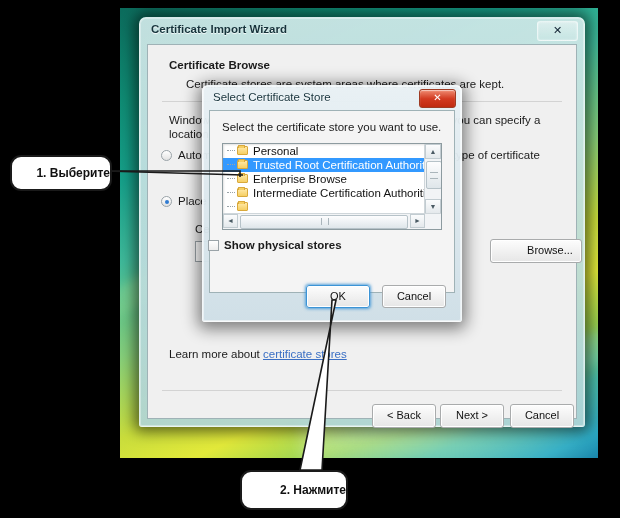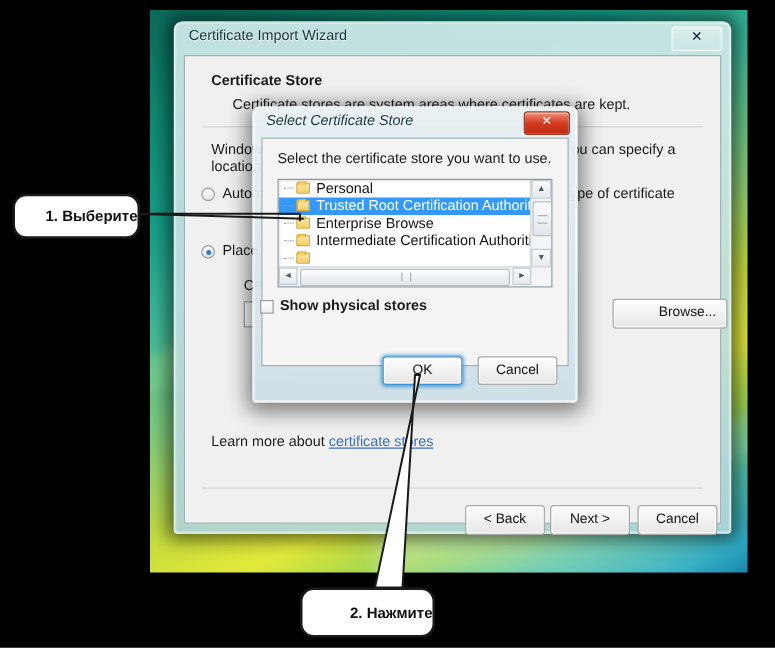--- a/index.html
+++ b/index.html
@@ -22,21 +22,21 @@
   #desktop .glow{position:absolute;left:180px;top:250px;width:380px;height:240px;
         background:radial-gradient(ellipse at 30% 60%,rgba(255,255,210,.55),rgba(255,255,255,0) 62%);
         filter:blur(6px);}
 
   
   #wizard{position:absolute;left:139px;top:17px;width:444px;height:408px;
           border-radius:7px 7px 3px 3px;
           background:linear-gradient(180deg,rgba(208,232,232,.93),rgba(176,212,214,.93));
           border:1px solid rgba(255,255,255,.55);
           box-shadow:0 0 14px 5px rgba(0,0,0,.55), inset 0 0 0 1px rgba(255,255,255,.35);}
-  #wizard .tbar{height:24px;position:relative;}
+  #wizard .tbar{height:24px;position:relative;font-weight:bold;}
   #wizard .ttl{position:absolute;left:11px;top:5px;font-size:11.5px;color:#16333b;
                text-shadow:0 1px 1px rgba(255,255,255,.9);}
   .winclose{position:absolute;right:6px;top:3px;width:39px;height:18px;border-radius:3px;
             background:linear-gradient(180deg,rgba(255,255,255,.40),rgba(255,255,255,.06));
             border:1px solid rgba(255,255,255,.6);box-shadow:inset 0 0 2px rgba(255,255,255,.7);
             color:#123;font-size:11px;line-height:17px;text-align:center;cursor:pointer;}
   #wizbody{position:absolute;left:7px;top:26px;right:7px;bottom:7px;background:#f0f0f0;
            border:1px solid #9fb2b6;}
   .wz-head{position:absolute;left:21px;top:14px;font-size:11.5px;font-weight:bold;color:#1b1b1b;}
   .wz-sub{position:absolute;left:38px;top:33px;font-size:11.5px;color:#1b1b1b;}
@@ -59,21 +59,21 @@
   .wz-btn{position:absolute;top:359px;width:62px;height:22px;font-size:11px;color:#111;
           background:linear-gradient(180deg,#fdfdfd,#e6e6e6);border:1px solid #a9abac;border-radius:3px;
           text-align:center;line-height:21px;cursor:pointer;box-shadow:inset 0 0 0 1px #fff;}
   #b-back{left:224px;} #b-next{left:292px;} #b-cancel{left:362px;}
 
   
   #inner{position:absolute;left:202px;top:85px;width:258px;height:235px;border-radius:6px 6px 3px 3px;
          background:linear-gradient(180deg,rgba(232,240,244,.96),rgba(206,222,230,.96));
          border:1px solid rgba(255,255,255,.7);
          box-shadow:0 3px 16px 4px rgba(0,0,0,.48), inset 0 0 0 1px rgba(255,255,255,.5);}
-  #inner .itbar{height:24px;position:relative;font-style:italic;}
+  #inner .itbar{height:24px;position:relative;}
   #inner .ittl{position:absolute;left:10px;top:5px;font-size:11.5px;color:#17333c;
                text-shadow:0 1px 1px rgba(255,255,255,.85);}
   .redclose{position:absolute;right:5px;top:3px;width:35px;height:17px;border-radius:3px;
             background:linear-gradient(180deg,#f08c72,#d23a20 52%,#c02a10);
             border:1px solid #b0secondary;border:1px solid #9e3a22;
             color:#fff;font-size:10px;line-height:16px;text-align:center;cursor:pointer;
             box-shadow:inset 0 1px 1px rgba(255,255,255,.55);}
   #innerbody{position:absolute;left:6px;top:24px;right:6px;bottom:28px;background:#f4f4f4;
              border:1px solid #9fb2b6;}
   .in-p{position:absolute;left:12px;top:10px;font-size:11.5px;color:#1b1b1b;}
@@ -136,21 +136,21 @@
   <div class="ray r2"></div>
   <div class="ray r3"></div>
 </div>
 
 <div id="wizard">
   <div class="tbar">
     <div class="ttl">Certificate Import Wizard</div>
     <div class="winclose">✕</div>
   </div>
   <div id="wizbody">
-    <div class="wz-head">Certificate Store</div>
+    <div class="wz-head">Certificate Browse</div>
     <div class="wz-sub">Certificate stores are system areas where certificates are kept.</div>
     <div class="wz-rule"></div>
     <div class="wz-p1">Windows can automatically select a certificate store, or you can specify a location for the certificate.</div>
     <div class="wz-radio" style="top:104px">
       <i></i>
       <span>Automatically select the certificate store based on the type of certificate</span>
     </div>
     <div class="wz-radio" style="top:150px">
       <i class="on"></i>
       <span>Place all certificates in the following store</span>

